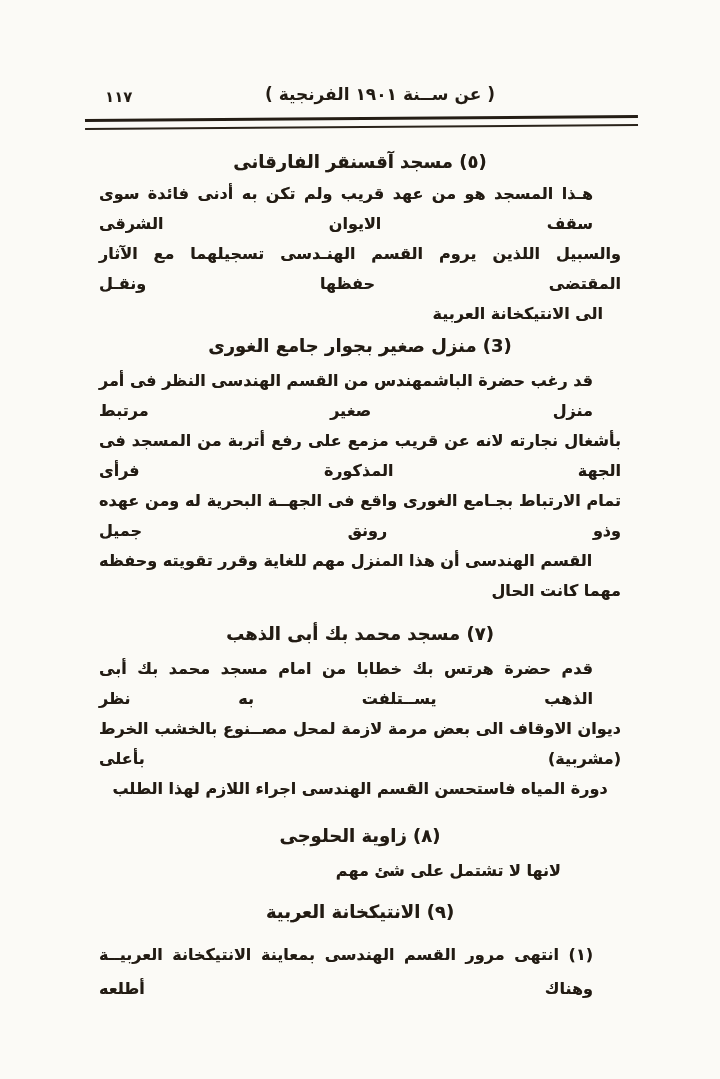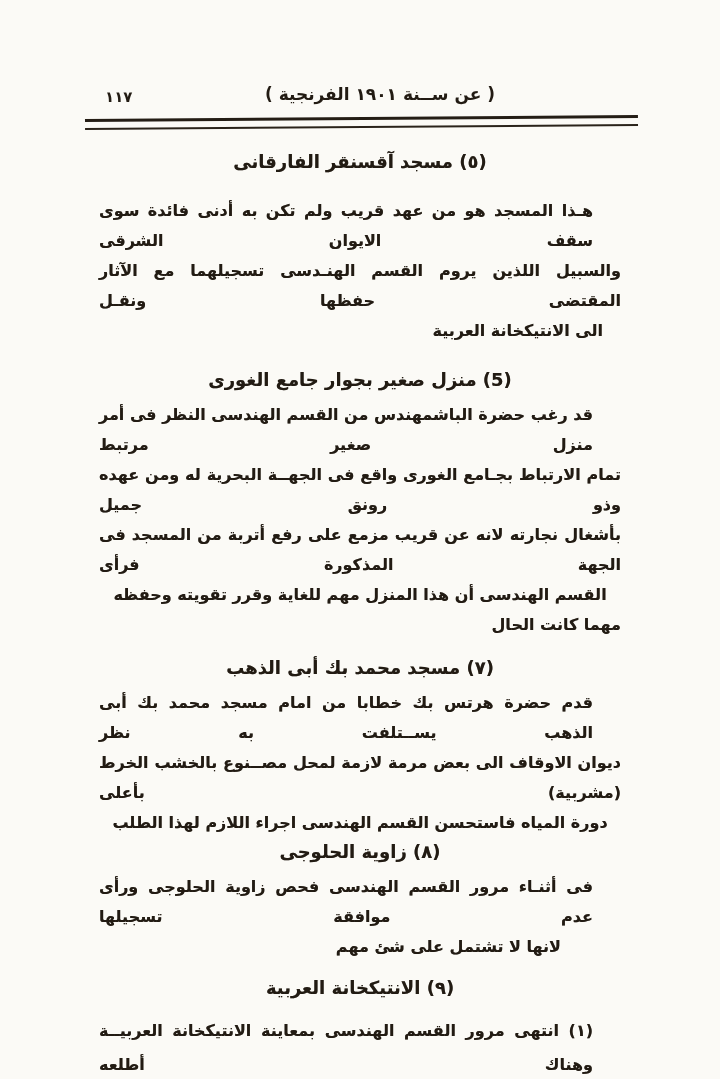--- a/index.html
+++ b/index.html
@@ -41,66 +41,65 @@
   .para{margin:0;}
   .line{
     line-height:30px;
     text-align:justify;
     text-align-last:justify;
     -moz-text-align-last:justify;
   }
   .p9 .line{line-height:34px;}
   .line.first{padding-right:28px;}
   .line.end{
-    text-align:center;text-align-last:right;-moz-text-align-last:right;
+    text-align:left;text-align-last:right;-moz-text-align-last:right;
   }
   .line.center{
     text-align:right;text-align-last:center;-moz-text-align-last:center;
   }
   .pr18{padding-right:18px;}
   .pr60{padding-right:60px;}
-  .mt6{margin-top:6px;} .mt12{margin-top:20px;} .mt14{margin-top:14px;}
-  .mt18{} .mt4{margin-top:12px;}
+  .mt6{margin-top:6px;} .mt12{margin-top:3px;} .mt14{margin-top:14px;}
+  .mt18{margin-top:18px;} .mt4{margin-top:12px;}
 </style>
 </head>
 <body>
 
 <div class="page">
 
   <span class="pagenum">١١٧</span>
   <div class="htitle" dir="rtl">( عن ســنة ١٩٠١ الفرنجية )</div>
   <div class="rule"></div>
 
   <div class="content">
 
     <h2 class="sec-h mt6">(٥) مسجد آقسنقر الفارقانى</h2>
     <div class="para mt12">
       <div class="line first">هـذا المسجد هو من عهد قريب ولم تكن به أدنى فائدة سوى سقف الايوان الشرقى</div>
       <div class="line">والسبيل اللذين يروم القسم الهنـدسى تسجيلهما مع الآثار المقتضى حفظها ونقـل</div>
       <div class="line end pr18">الى الانتيكخانة العربية</div>
     </div>
 
-    <h2 class="sec-h mt12">(5) منزل صغير بجوار جامع الغورى</h2>
+    <h2 class="sec-h mt12">(3) منزل صغير بجوار جامع الغورى</h2>
     <div class="para mt6">
       <div class="line first">قد رغب حضرة الباشمهندس من القسم الهندسى النظر فى أمر منزل صغير مرتبط</div>
+      <div class="line">بأشغال نجارته لانه عن قريب مزمع على رفع أتربة من المسجد فى الجهة المذكورة فرأى</div>
       <div class="line">تمام الارتباط بجـامع الغورى واقع فى الجهــة البحرية له ومن عهده وذو رونق جميل</div>
-      <div class="line">بأشغال نجارته لانه عن قريب مزمع على رفع أتربة من المسجد فى الجهة المذكورة فرأى</div>
       <div class="line end">القسم الهندسى أن هذا المنزل مهم للغاية وقرر تقويته وحفظه مهما كانت الحال</div>
     </div>
 
     <h2 class="sec-h mt14">(٧) مسجد محمد بك أبى الذهب</h2>
     <div class="para mt6">
       <div class="line first">قدم حضرة هرتس بك خطابا من امام مسجد محمد بك أبى الذهب يســتلفت به نظر</div>
       <div class="line">ديوان الاوقاف الى بعض مرمة لازمة لمحل مصــنوع بالخشب الخرط (مشربية) بأعلى</div>
       <div class="line center">دورة المياه فاستحسن القسم الهندسى اجراء اللازم لهذا الطلب</div>
     </div>
 
     <h2 class="sec-h mt18">(٨) زاوية الحلوجى</h2>
     <div class="para mt6">
-      <div class="line first">فى أثنـاء مرور القسم الهندسى فحص زاوية الحلوجى ورأى عدم موافقة تسجيلها</div>
       <div class="line end pr60">لانها لا تشتمل على شئ مهم</div>
     </div>
 
     <h2 class="sec-h mt4">(٩) الانتيكخانة العربية</h2>
     <div class="para p9 mt4">
       <div class="line first">(١) انتهى مرور القسم الهندسى بمعاينة الانتيكخانة العربيــة وهناك أطلعه</div>
 
     </div>
 
   </div>

